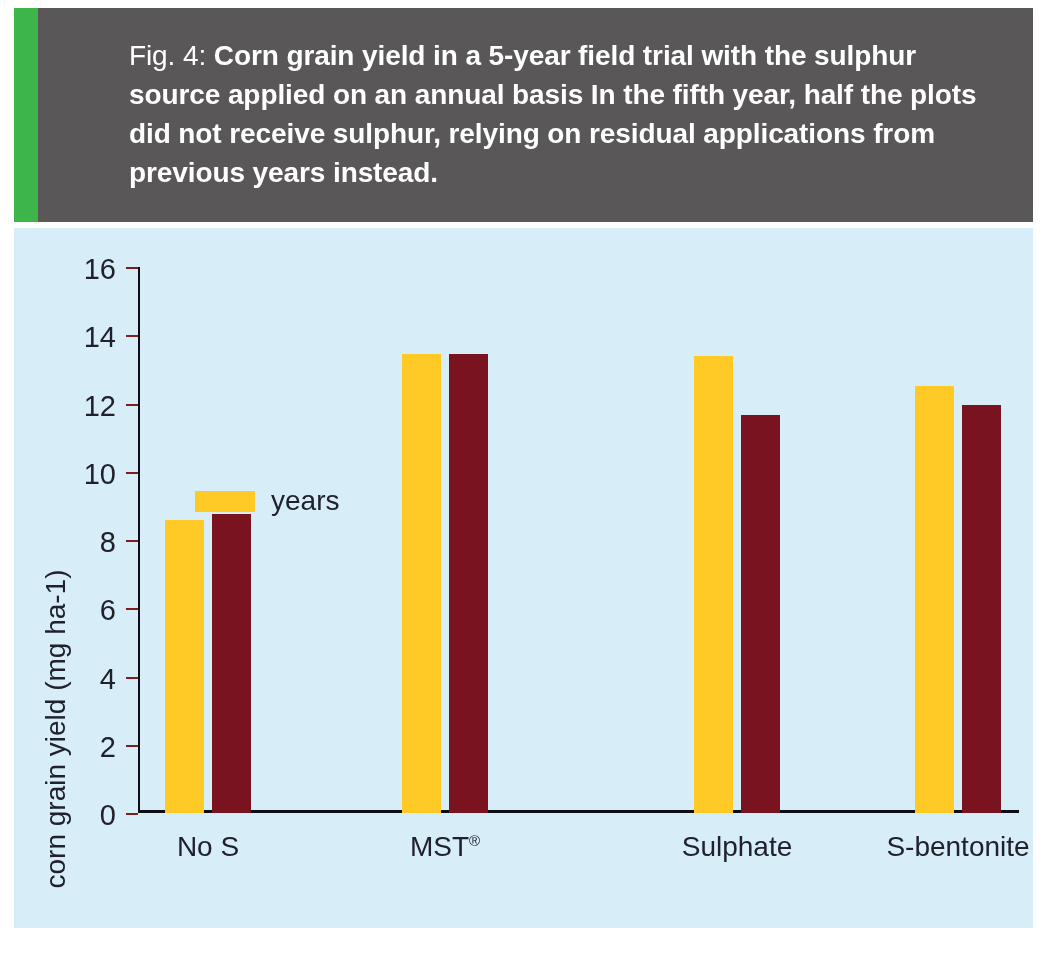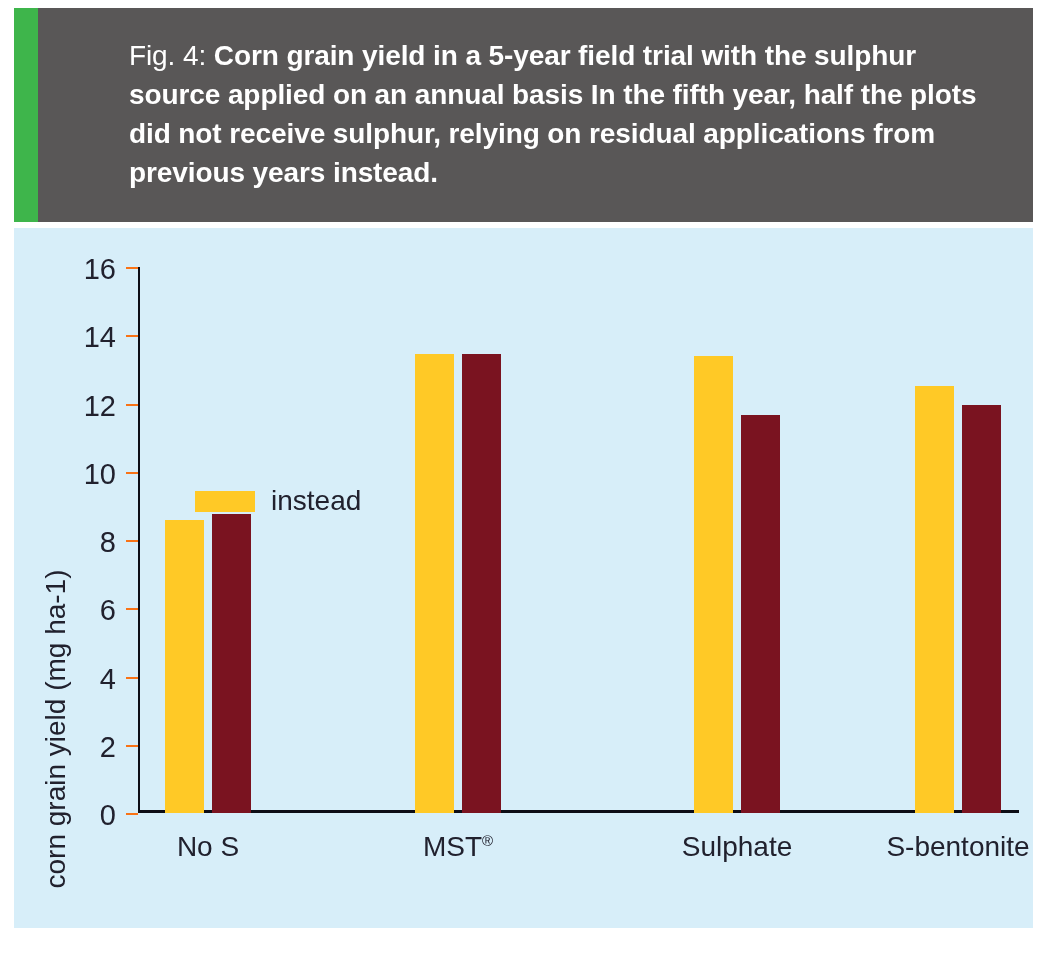--- a/index.html
+++ b/index.html
@@ -78,21 +78,21 @@
     top: 39px;            
     width: 881px;         
     height: 546px;        
   }
 
   .y-tick {
     position: absolute;
     left: -12px;
     width: 12px;
     height: 0;
-    border-top: 2px solid #f97316;
+    border-top: 2px solid #7f1d1d;
   }
   .y-tick-label {
     position: absolute;
     right: 100%;
     top: 50%;
     transform: translateY(-50%);
     margin-right: 10px;
     font-size: 29px;
     color: #21212e;
     white-space: nowrap;
@@ -235,40 +235,40 @@
           <div class="y-tick" style="top: 0%;">
             <span class="y-tick-label">16</span>
           </div>
         </div>
       <div id="bars">
           <div class="bar-group" style="left: 27px; width: 86px;">
             <div class="bar annual" style="background: rgb(255, 201, 38); height: 53.75%;"></div>
             <div class="bar residual" style="background: rgb(122, 19, 32); height: 54.6875%;"></div>
             <div class="x-label">No S</div>
           </div>
-          <div class="bar-group" style="left: 277px; width: 64px;">
+          <div class="bar-group" style="left: 264px; width: 64px;">
             <div class="bar annual" style="background: rgb(255, 201, 38); height: 84.0625%;"></div>
             <div class="bar residual" style="background: rgb(122, 19, 32); height: 84.0625%;"></div>
             <div class="x-label">MST<sup>®</sup></div>
           </div>
           <div class="bar-group" style="left: 556px; width: 91px;">
             <div class="bar annual" style="background: rgb(255, 201, 38); height: 83.75%;"></div>
             <div class="bar residual" style="background: rgb(122, 19, 32); height: 72.8125%;"></div>
             <div class="x-label">Sulphate</div>
           </div>
           <div class="bar-group" style="left: 777px; width: 108px;">
             <div class="bar annual" style="background: rgb(255, 201, 38); height: 78.125%;"></div>
             <div class="bar residual" style="background: rgb(122, 19, 32); height: 74.6875%;"></div>
             <div class="x-label">S-bentonite</div>
           </div>
         </div>
     </div>
 
     <div id="legend">
         <div class="legend-row">
           <span class="legend-swatch" style="background: rgb(255, 201, 38);"></span>
-          <span class="legend-label">instead</span>
+          <span class="legend-label">years</span>
         </div>
       </div>
 
   </div>
 
 </div>
 
 </body></html>

